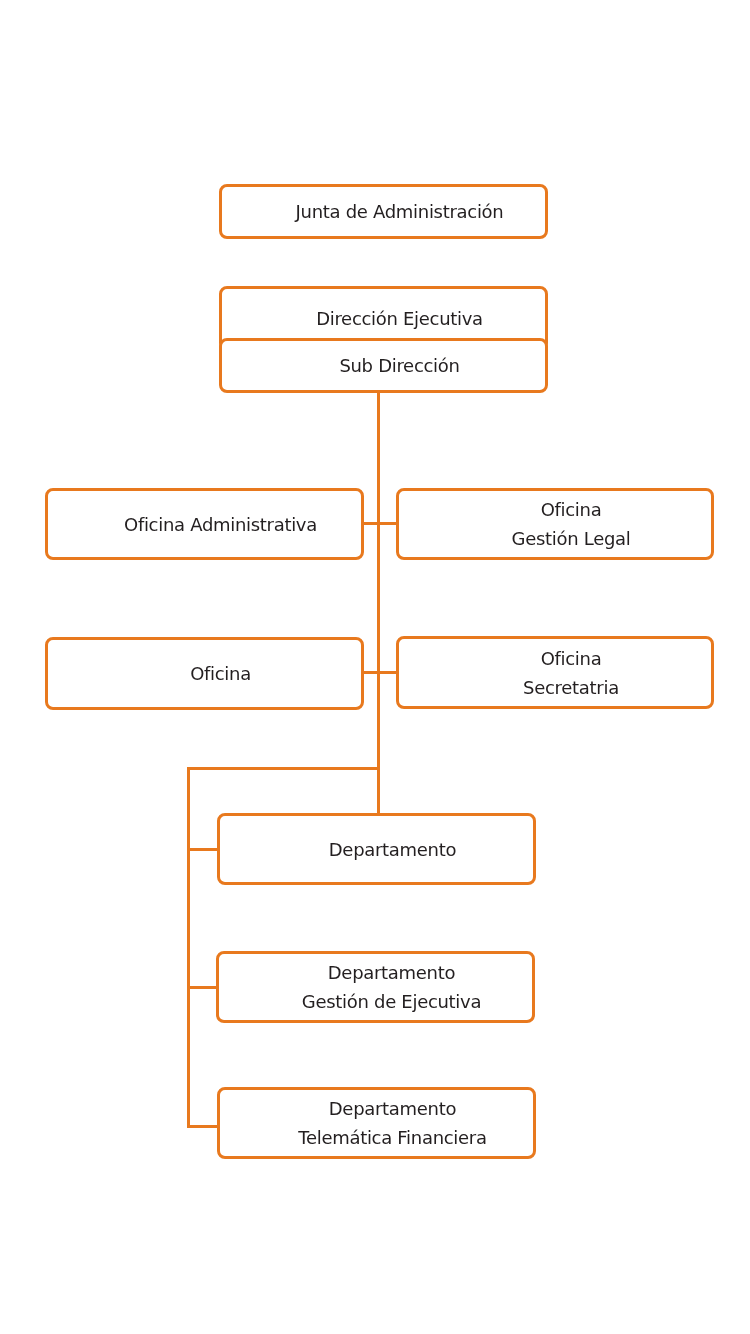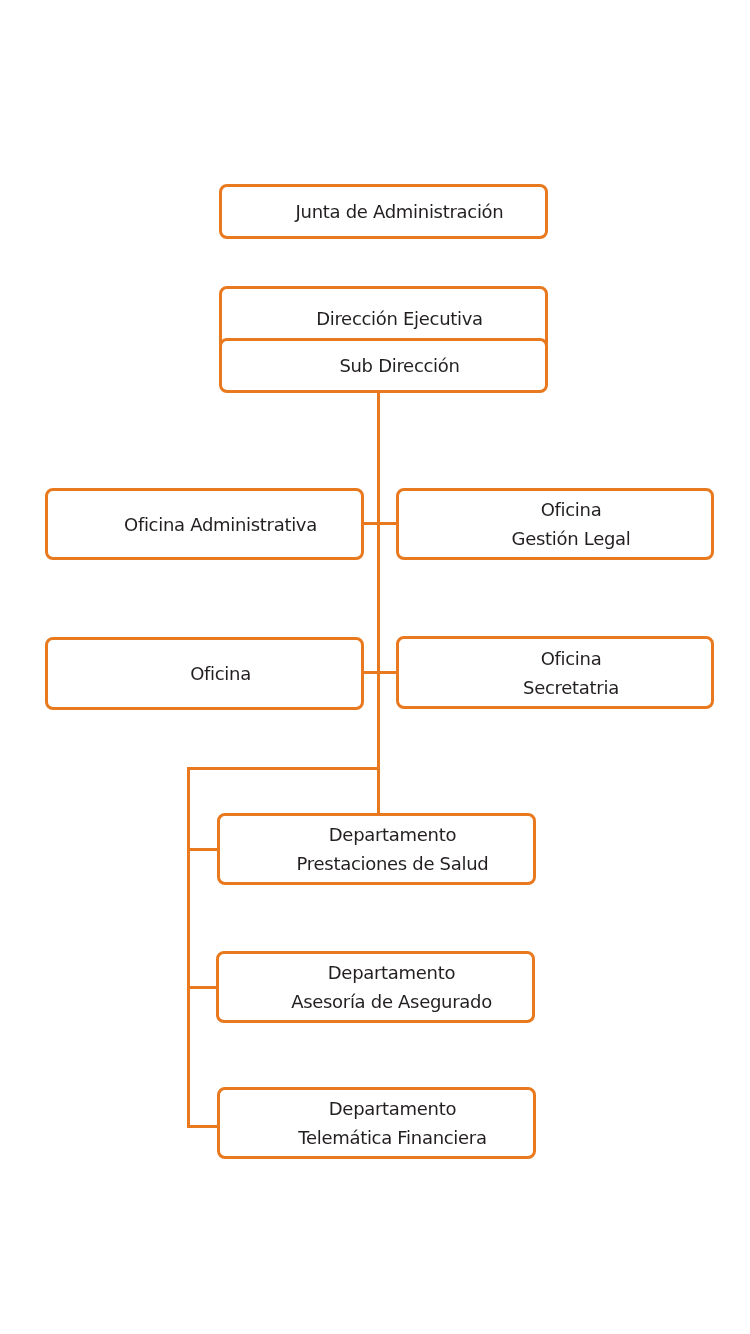--- a/index.html
+++ b/index.html
@@ -52,24 +52,23 @@
   <span>Oficina</span>
 </div>
 
 <div class="box" style="left:396px; top:636px; width:318px; height:73px;">
   <span>Oficina</span>
   <span>Secretatria</span>
 </div>
 
 <div class="box" style="left:217px; top:813px; width:319px; height:72px;">
   <span>Departamento</span>
-  <span>Prestaciones de Salud</span>
 </div>
 
 <div class="box" style="left:216px; top:951px; width:319px; height:72px;">
   <span>Departamento</span>
-  <span>Asesoría de Asegurado</span>
+  <span>Gestión de Ejecutiva</span>
 </div>
 
 <div class="box" style="left:217px; top:1087px; width:319px; height:72px;">
   <span>Departamento</span>
   <span>Telemática Financiera</span>
 </div>
 
 </body></html>

